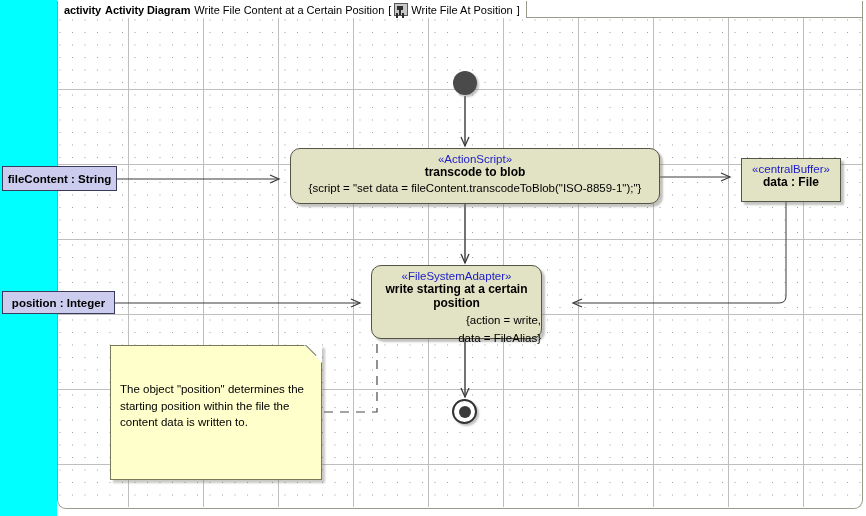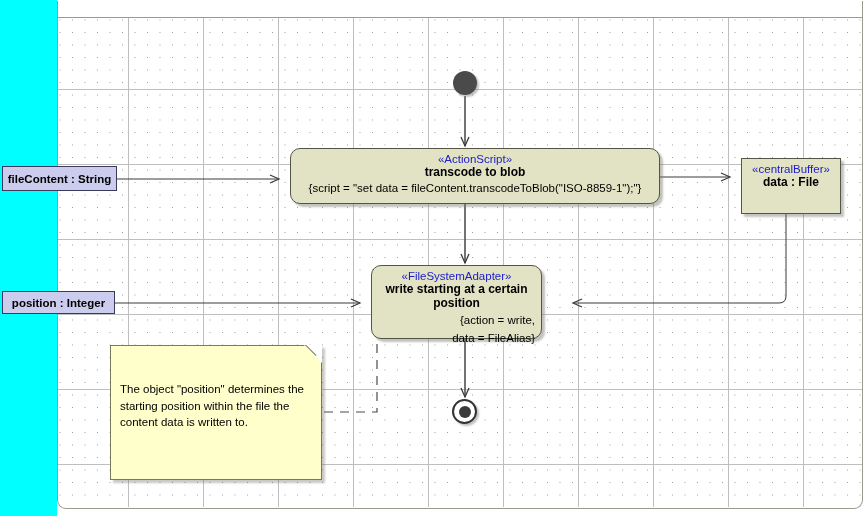--- a/index.html
+++ b/index.html
@@ -158,28 +158,27 @@
     margin-top: 3px;
   }
 
   #node-write {
     left: 362px; top: 265px;
     width: 171px; height: 74px;
     padding-top: 4px;
   }
   #node-write .node-constraint {
     text-align: right;
-    padding-right: 6px;
     line-height: 15px;
     margin-top: 3px;
   }
 
   #node-buffer {
     left: 732px; top: 158px;
-    width: 100px; height: 56px;
+    width: 100px; height: 44px;
     padding-top: 4px;
   }
 
   
   .param-box {
     position: absolute;
     box-sizing: border-box;
     background: #ccccee;
     border: 1px solid #3a3a5a;
     color: #000000;
@@ -321,20 +320,33 @@
 
     <line x1="465" y1="204" x2="465" y2="263" stroke="#505050" stroke-width="1.6" marker-end="url(#stick2)"></line>
 
     <line x1="115" y1="303" x2="360" y2="303" stroke="#3a3a3a" stroke-width="1" marker-end="url(#stick)"></line>
 
     <line x1="465" y1="339" x2="465" y2="397" stroke="#505050" stroke-width="1.6" marker-end="url(#stick2)"></line>
 
     <path d="M324,412 L377,412 L377,341" fill="none" stroke="#4a4a4a" stroke-width="1.2" stroke-dasharray="9,7"></path>
   </svg>
 
+  <div id="frame-header">
+    <span class="hdr-bold">activity</span>
+    <span class="hdr-sp"></span>
+    <span class="hdr-bold">Activity Diagram</span>
+    <span class="hdr-sp"></span>
+    <span class="hdr-normal">Write File Content at a Certain Position</span>
+    <span class="hdr-sp"></span>
+    <span class="hdr-normal">[</span>
+    <span class="hdr-icon"></span>
+    <span class="hdr-normal">Write File At Position</span>
+    <span class="hdr-sp"></span>
+    <span class="hdr-normal">]</span>
+  </div>
 
   <div id="start-node"></div>
 
   <div id="node-transcode" class="node rounded">
     <div class="node-stereo">«ActionScript»</div>
     <div class="node-name">transcode to blob</div>
     <div class="node-constraint">{script = "set data = fileContent.transcodeToBlob("ISO-8859-1");"}</div>
   </div>
 
   <div id="node-buffer" class="node">

